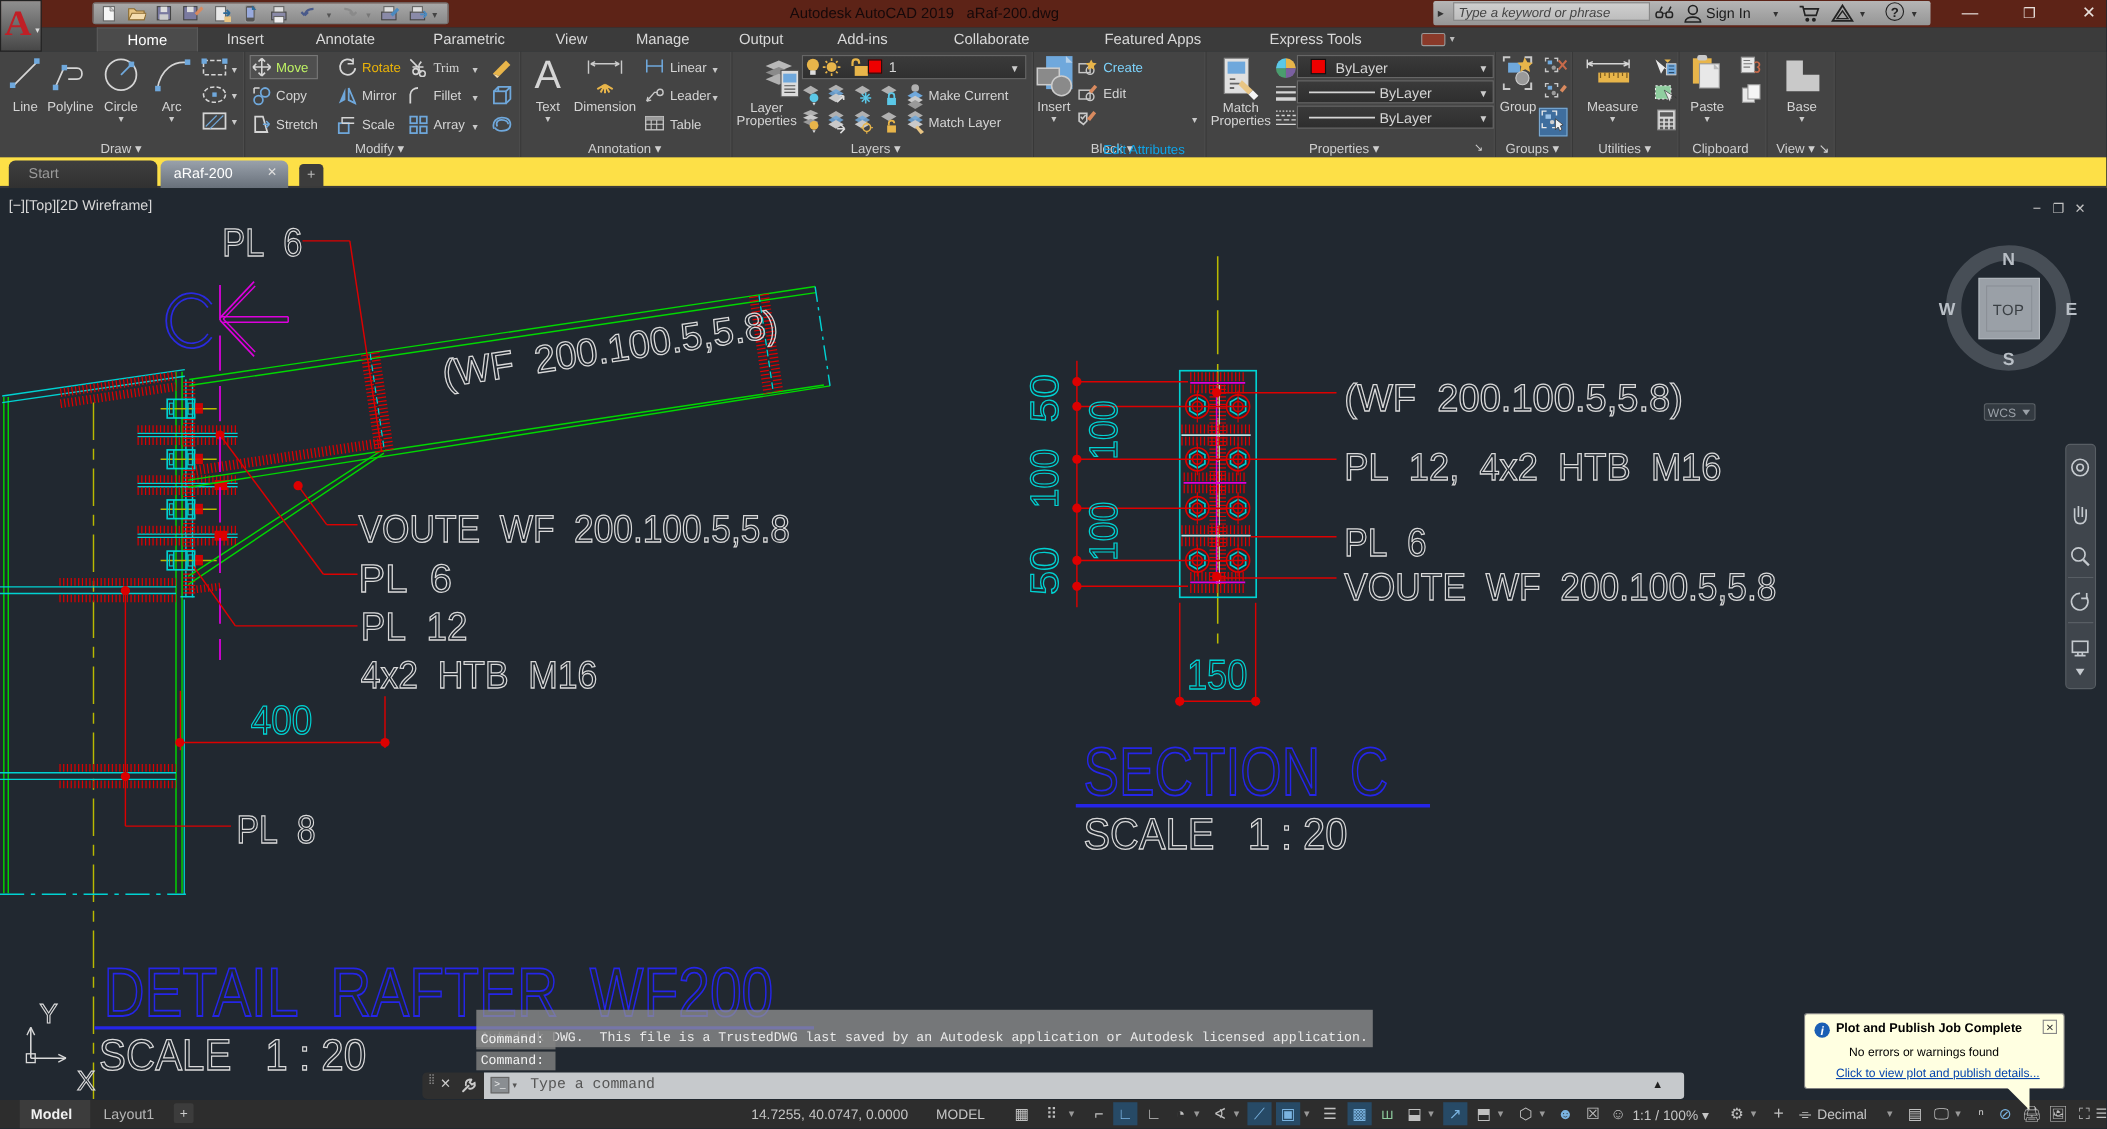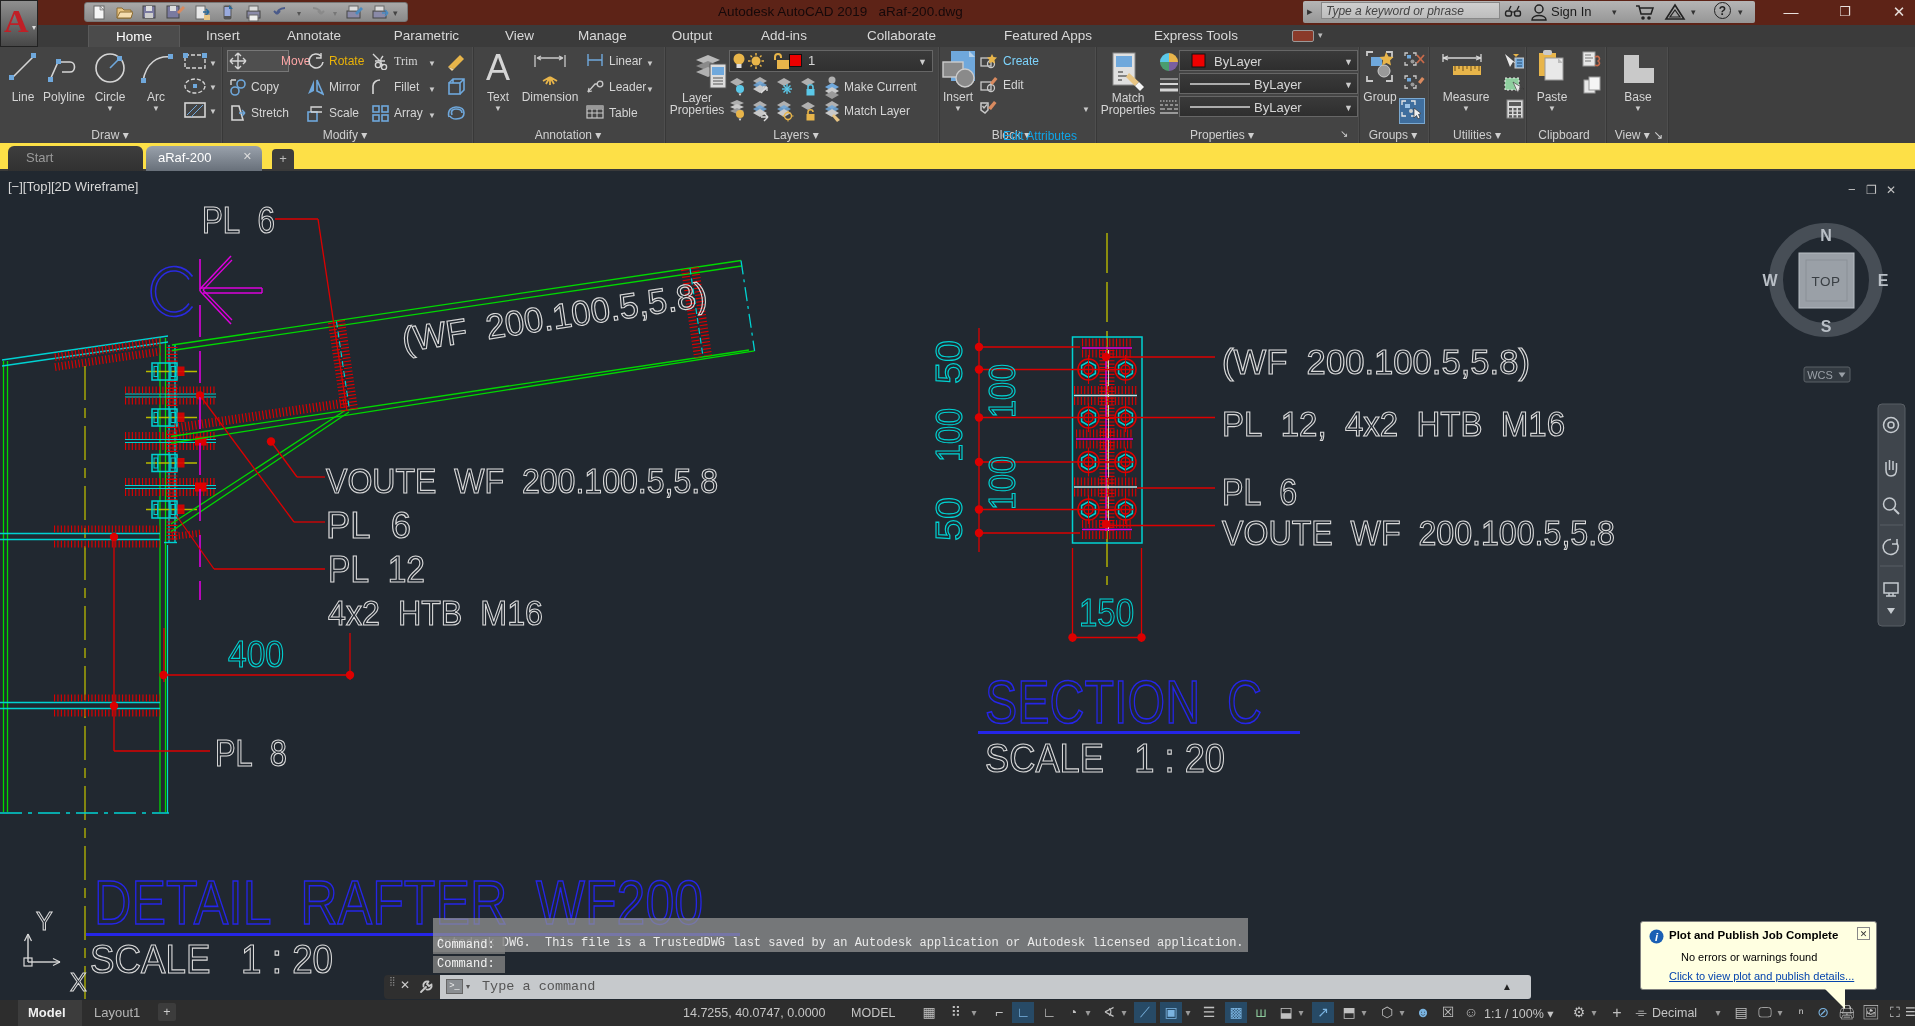--- a/index.html
+++ b/index.html
@@ -207,21 +207,21 @@
       <svg class="abs" style="left:183px;top:54px" width="24" height="18" viewBox="0 0 24 18">
         <rect x="2" y="2" width="20" height="14" fill="none" stroke="#d5d5d5" stroke-width="1.6"></rect>
         <line x1="4" y1="14" x2="14" y2="4" stroke="#6fa8dc"></line>
         <line x1="8" y1="16" x2="20" y2="4" stroke="#6fa8dc"></line>
       </svg>
       <div class="abs" style="left:205px;top:60px;width:16px;text-align:center;color:#c9c9c9;font-size:8px;">▼</div>
       <div class="abs" style="left:227px;top:3px;width:62px;height:22px;background:#4f4f4f;border:1px solid #777;"></div>
       <svg class="abs" style="left:229px;top:5px" width="18" height="18" viewBox="0 0 18 18">
         <path d="M9 1 L9 17 M1 9 L17 9 M9 1 L6 4 M9 1 L12 4 M9 17 L6 14 M9 17 L12 14 M1 9 L4 6 M1 9 L4 12 M17 9 L14 6 M17 9 L14 12" stroke="#d5d5d5" stroke-width="1.4" fill="none"></path>
       </svg>
-      <div class="abs" style="left:251px;top:7px;color:#fca5a5;font-size:12px;margin-left:30px;">Move</div>
+      <div class="abs" style="left:251px;top:7px;color:#bef264;font-size:12px;">Move</div>
       <svg class="abs" style="left:229px;top:31px" width="18" height="18" viewBox="0 0 18 18">
         <circle cx="6" cy="13" r="4" fill="none" stroke="#6fa8dc" stroke-width="1.6"></circle>
         <circle cx="12" cy="6" r="4" fill="none" stroke="#6fa8dc" stroke-width="1.6"></circle>
         <path d="M2 2 L7 2 M2 2 L2 7" stroke="#d5d5d5" stroke-width="1.4"></path>
       </svg>
       <div class="abs" style="left:251px;top:33px;color:#d5d5d5;font-size:12px;">Copy</div>
       <svg class="abs" style="left:229px;top:57px" width="18" height="18" viewBox="0 0 18 18">
         <path d="M3 2 L10 2 L14 16 L3 16 Z" fill="none" stroke="#d5d5d5" stroke-width="1.6"></path>
         <path d="M10 9 L16 9 M16 9 L13 6 M16 9 L13 12" stroke="#6fa8dc" stroke-width="1.4" fill="none"></path>
       </svg>

